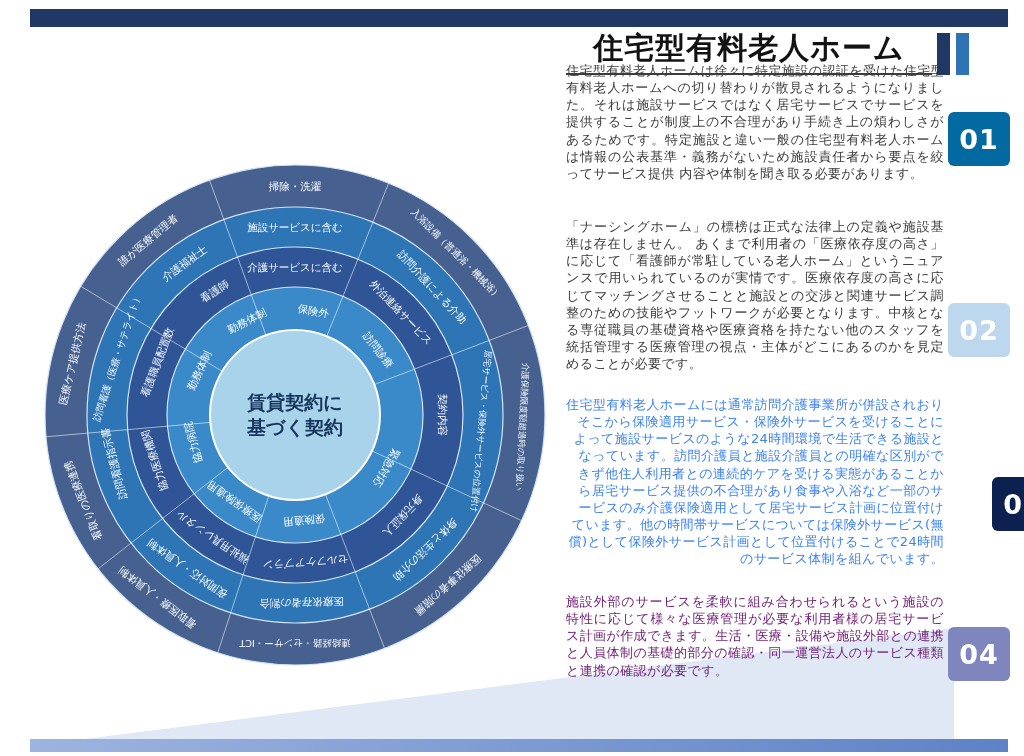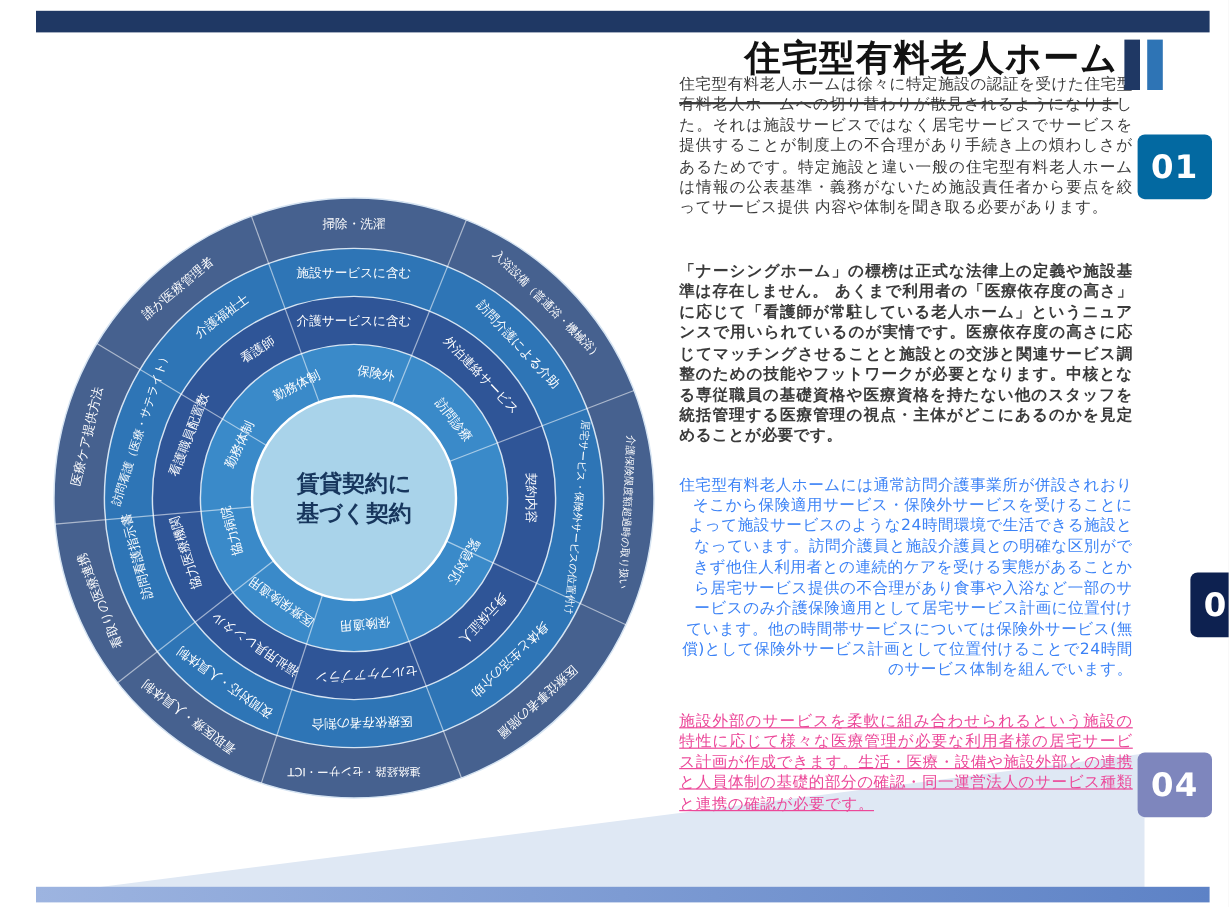--- a/index.html
+++ b/index.html
@@ -43,38 +43,38 @@
     position: absolute;
     left: 566px; top: 0; width: 376px; height: 756px;
   }
   .page-title {
     position: absolute;
     left: 0; top: 28px; width: 366px;
     font-size: 30px;
     font-weight: bold;
     color: #121212;
     letter-spacing: 1px;
-    text-align: right;
+    text-align: center;
     border-bottom: 2px solid #3c3c3c;
-    padding-bottom: 16px;
+    padding-bottom: 4px;
     white-space: nowrap;
   }
   .para {
     position: absolute;
     left: 0; width: 378px;
     font-size: 13px;
     line-height: 1.32;
     letter-spacing: 0.4px;
     color: #3b3b3b;
     text-align: justify;
   }
   .para.p1 { top: 62px; }
-  .para.p2 { top: 218px; font-weight: bold; }
+  .para.p2 { top: 218px; }
   .para.p3 { top: 396px; color: #3b82f6; text-align: right; }
-  .para.p4 { top: 593px; color: #ec4899; text-decoration: underline; }
+  .para.p4 { top: 593px; color: #701a75; }
   .title-accent {
     position: absolute;
     top: 33px;
     width: 13px; height: 42px;
   }
   .title-accent.dark  { left: 937px; }
   .title-accent.light { left: 956px; }
   .badge {
     position: absolute;
     left: 948px;
@@ -163,16 +163,17 @@
     <p class="para p1">住宅型有料老人ホームは徐々に特定施設の認証を受けた住宅型有料老人ホームへの切り替わりが散見されるようになりました。それは施設サービスではなく居宅サービスでサービスを提供することが制度上の不合理があり手続き上の煩わしさがあるためです。特定施設と違い一般の住宅型有料老人ホームは情報の公表基準・義務がないため施設責任者から要点を絞ってサービス提供 内容や体制を聞き取る必要があります。</p>
     <p class="para p2">「ナーシングホーム」の標榜は正式な法律上の定義や施設基準は存在しません。 あくまで利用者の「医療依存度の高さ」に応じて「看護師が常駐している老人ホーム」というニュアンスで用いられているのが実情です。医療依存度の高さに応じてマッチングさせることと施設との交渉と関連サービス調整のための技能やフットワークが必要となります。中核となる専従職員の基礎資格や医療資格を持たない他のスタッフを統括管理する医療管理の視点・主体がどこにあるのかを見定めることが必要です。</p>
     <p class="para p3">住宅型有料老人ホームには通常訪問介護事業所が併設されおりそこから保険適用サービス・保険外サービスを受けることによって施設サービスのような24時間環境で生活できる施設となっています。訪問介護員と施設介護員との明確な区別ができず他住人利用者との連続的ケアを受ける実態があることから居宅サービス提供の不合理があり食事や入浴など一部のサービスのみ介護保険適用として居宅サービス計画に位置付けています。他の時間帯サービスについては保険外サービス(無償)として保険外サービス計画として位置付けることで24時間のサービス体制を組んでいます。</p>
     <p class="para p4">施設外部のサービスを柔軟に組み合わせられるという施設の特性に応じて様々な医療管理が必要な利用者様の居宅サービス計画が作成できます。生活・医療・設備や施設外部との連携と人員体制の基礎的部分の確認・同一運営法人のサービス種類と連携の確認が必要です。</p>
   </div>
 
   <div class="title-accent dark" style="background: rgb(31, 56, 100);"></div>
   <div class="title-accent light" style="background: rgb(46, 116, 181);"></div>
 
   <div class="badge b0" style="background: #0369a1;">01</div>
+  <div class="badge b1" style="background: rgb(189, 215, 238);">02</div>
   <div class="badge b2" style="background: rgb(13, 33, 80); margin-left: 44px;">03</div>
   <div class="badge b3" style="background: rgb(126, 134, 189);">04</div>
 
 </div>
 
 </body></html>

